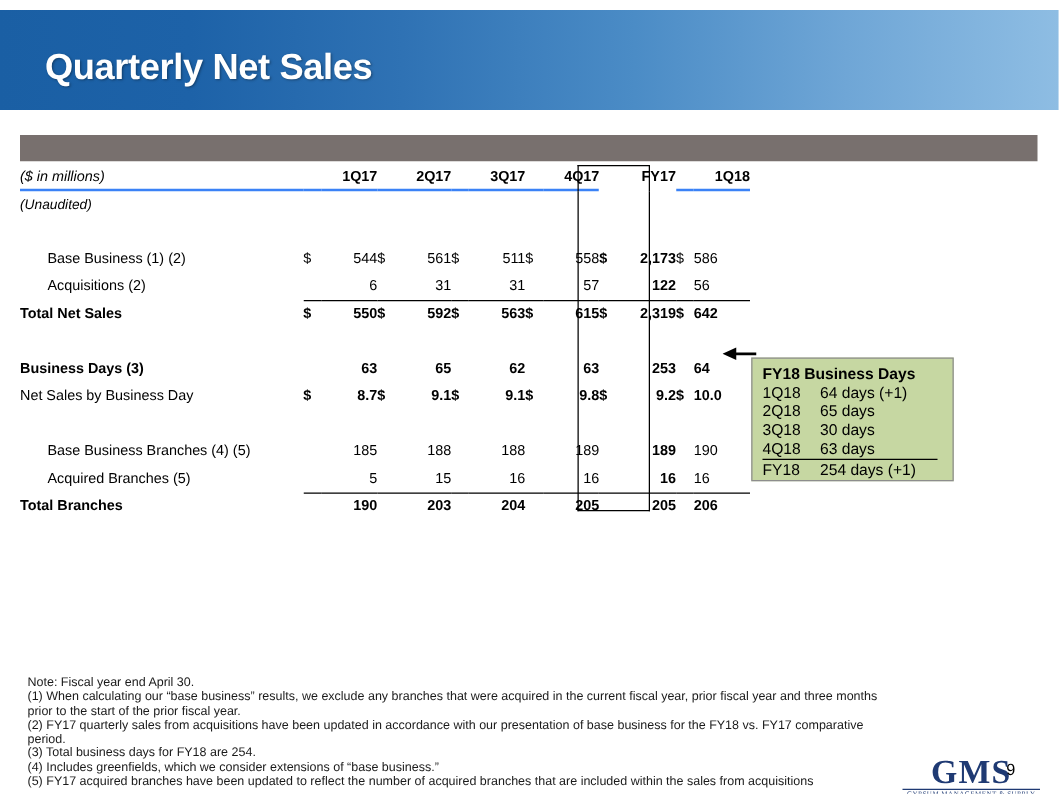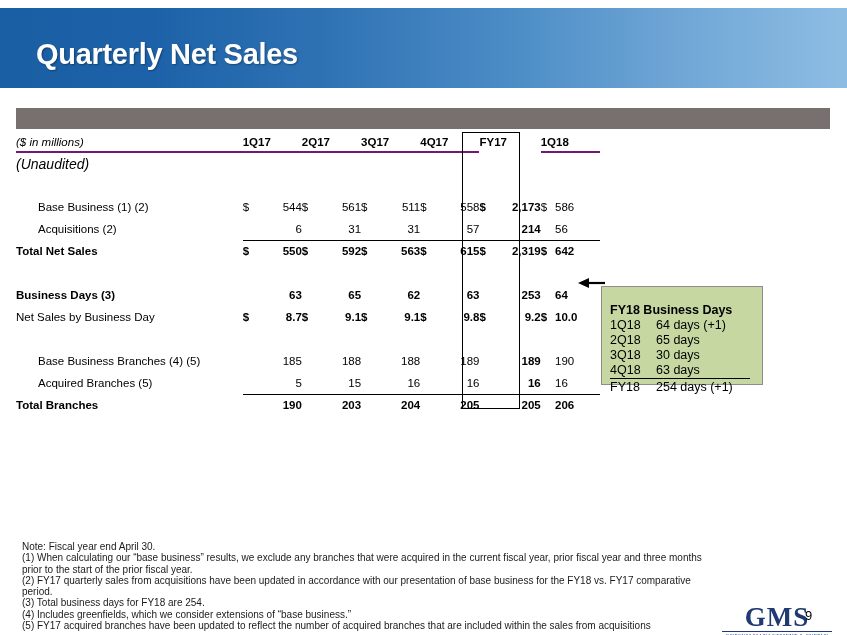--- a/index.html
+++ b/index.html
@@ -35,57 +35,57 @@
   #table-wrap {
     position:absolute; left:16px; top:132px; width:600px;
   }
   table.fin { border-collapse:collapse; width:584px; font-size:11.5px; color:#000; }
   table.fin td { padding:0; vertical-align:middle; height:22px; }
 
   .lbl { width:222px; white-space:nowrap; font-size:11.5px; }
   .lbl.ind  { padding-left:22px; }
   .lbl.ind2 { padding-left:22px;margin-top:16px; }
   .lbl.bold { font-weight:bold; }
-  .ital { font-style:italic; font-size:14px; }
+  .ital { font-style:italic; font-size:11px; }
 
   .cur  { width:14px; text-align:left;  font-size:11.5px; padding-left:2px;}
   .num  { width:44px; text-align:right; font-size:11.5px; padding-right:3px; white-space:nowrap;}
   .b    { font-weight:bold; }
 
   
   .fy-cur { width:16px; text-align:left; font-weight:bold; font-size:11.5px; padding-left:6px; }
   .fy-num { width:44px; text-align:right; font-weight:bold; font-size:11.5px; padding-right:7px; white-space:nowrap;margin-top:12px; }
 
   .q1-cur { width:14px; text-align:left; font-size:11.5px; padding-left:6px;}
   .q1-num { width:44px; font-size:11.5px; padding-right:3px; white-space:nowrap;}
 
   
-  tr.hdr td { font-weight:bold; text-align:left; font-size:11.5px; height:20px; }
+  tr.hdr td { font-weight:bold; text-align:right; font-size:11.5px; height:20px; }
   tr.hdr td.lbl { text-align:left; font-weight:normal; }
-  .hdr-under { border-bottom:2px solid #701a75; }
+  .hdr-under { border-bottom:2px solid #3b82f6; }
 
   
   .rule-top td.ruled { border-top:1.4px solid #000; }
   .spacer td { height:11px; }
 
   
   #fy-box-top {
     position:absolute; left:462px; top:132px; width:58px; height:21px;
     border:1.7px solid #000; border-bottom:none;
   }
   #fy-box-body {
     position:absolute; left:462px; top:153px; width:58px; height:256px;
     border-left:1.7px solid #000; border-right:1.7px solid #000; border-bottom:1.7px solid #000;
   }
 
   
   #callout {
     position:absolute; left:601px; top:286px; width:162px; height:99px;
     background:#c6d7a2; border:1px solid #8d8d8d;
-    padding:16px 0 0 8px;
+    padding:5px 0 0 8px;
     font-size:12.5px; color:#000;
   }
   #callout .ctitle { font-weight:bold; font-size:12.5px; margin-bottom:1px; }
   #callout .crow { display:flex; line-height:15px; white-space:nowrap; }
   #callout .cq { width:46px; }
   #callout .cv { }
   #callout .crow.underlined { border-bottom:1.3px solid #000; width:140px; }
   #callout .crow.total { padding-top:1px; }
 
   #arrow { position:absolute; left:578px; top:276px; width:28px; height:14px; }
@@ -157,21 +157,21 @@
       <td class="lbl ind">Acquisitions (2)</td>
       <td class="cur"></td>
       <td class="num">6</td>
       <td class="cur"></td>
       <td class="num">31</td>
       <td class="cur"></td>
       <td class="num">31</td>
       <td class="cur"></td>
       <td class="num">57</td>
       <td class="fy-cur"></td>
-      <td class="fy-num">214</td>
+      <td class="fy-num">122</td>
       <td class="q1-cur"></td>
       <td class="q1-num">56</td>
     </tr>
 
     <tr class="rule-top">
       <td class="lbl bold">Total Net Sales</td>
       <td class="cur b ruled">$</td>
       <td class="num b ruled">550</td>
       <td class="cur b ruled">$</td>
       <td class="num b ruled">592</td>

